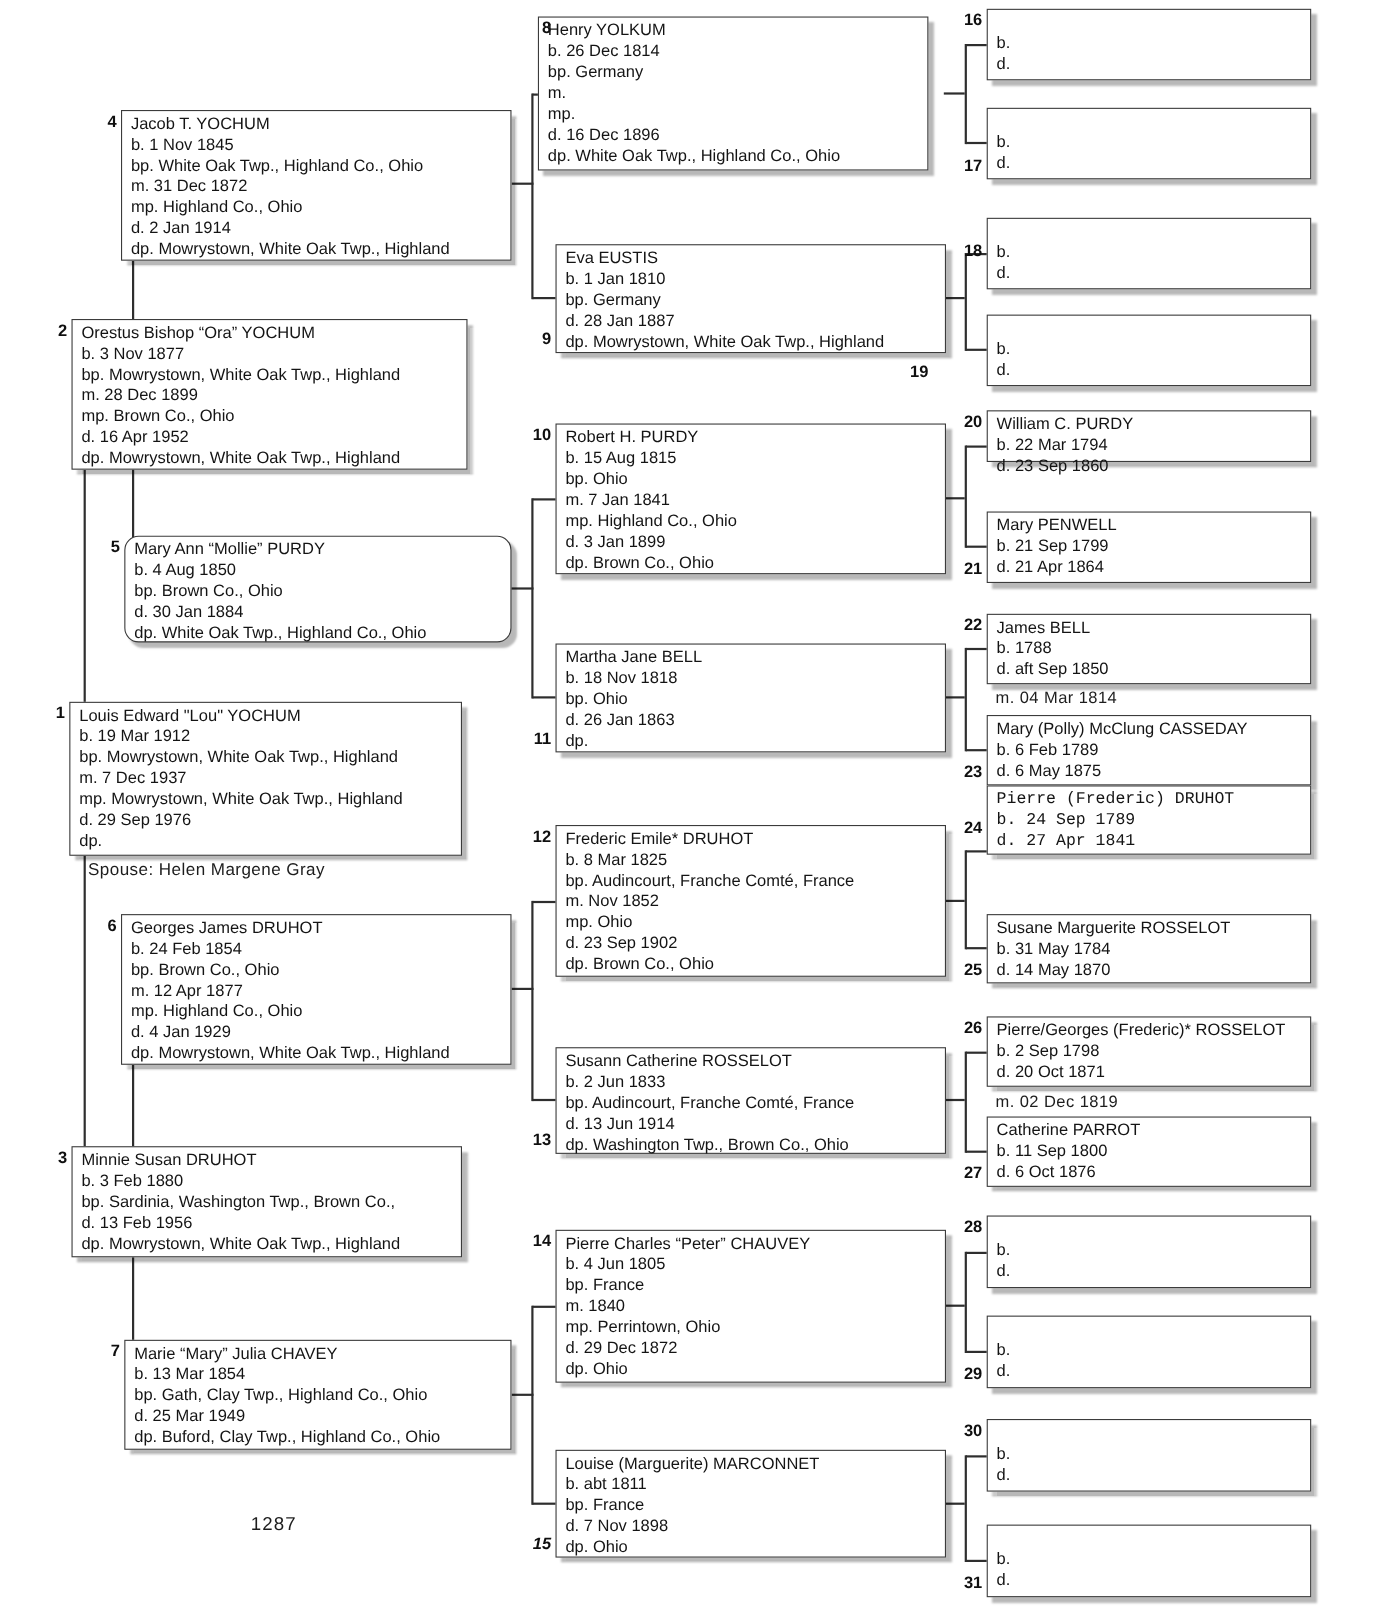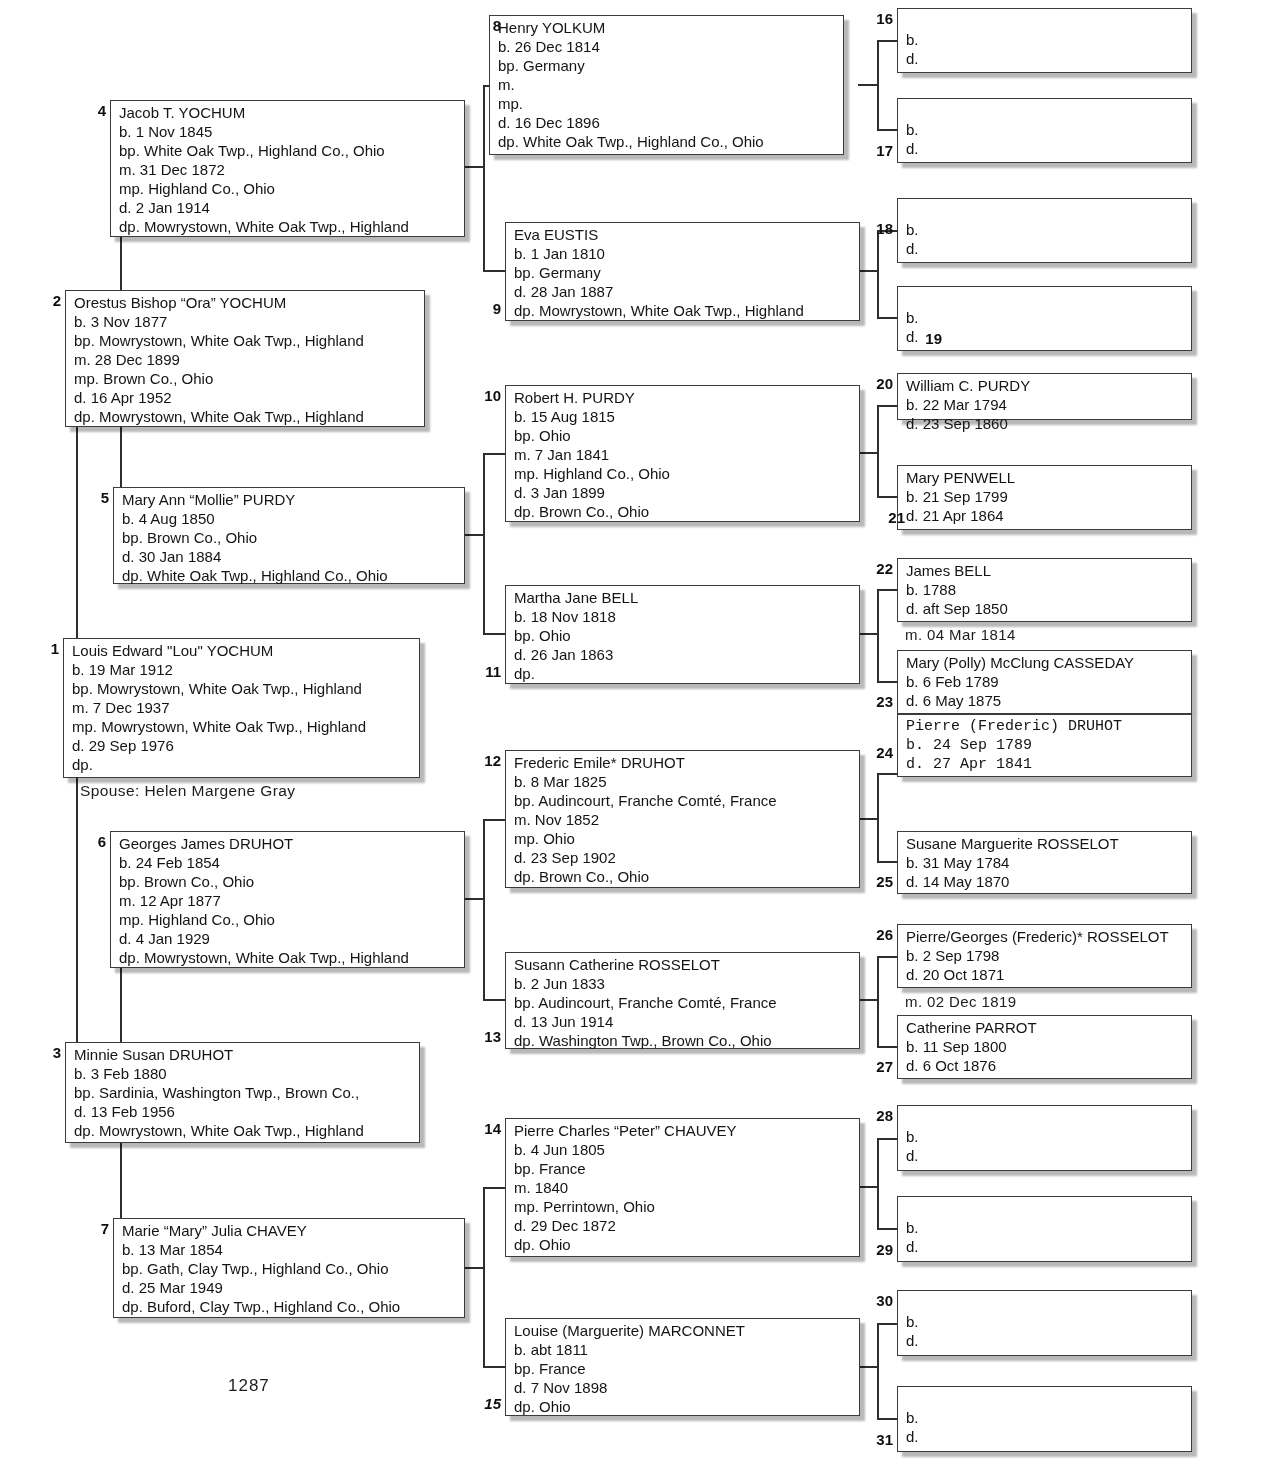--- a/index.html
+++ b/index.html
@@ -120,21 +120,21 @@
     <div class="pbox" style="left: 110px; top: 100px; width: 355px; height: 137px;">
       <div class="pname">Jacob T. YOCHUM</div>
       <div class="pline">b. 1 Nov 1845</div>
       <div class="pline">bp. White Oak Twp., Highland Co., Ohio</div>
       <div class="pline">m. 31 Dec 1872</div>
       <div class="pline">mp. Highland Co., Ohio</div>
       <div class="pline">d. 2 Jan 1914</div>
       <div class="pline">dp. Mowrystown, White Oak Twp., Highland</div>
     </div>
     <div class="pnum" style="left: 78px; top: 102px;">4</div>
-    <div class="pbox" style="left: 113px; top: 487px; width: 352px; height: 97px;">
+    <div class="pbox" style="left: 113px; top: 487px; width: 352px; height: 97px; border-radius: 13px;">
       <div class="pname">Mary Ann “Mollie” PURDY</div>
       <div class="pline">b. 4 Aug 1850</div>
       <div class="pline">bp. Brown Co., Ohio</div>
       <div class="pline">d. 30 Jan 1884</div>
       <div class="pline">dp. White Oak Twp., Highland Co., Ohio</div>
     </div>
     <div class="pnum" style="left: 81px; top: 489px;">5</div>
     <div class="pbox" style="left: 110px; top: 831px; width: 355px; height: 137px;">
       <div class="pname">Georges James DRUHOT</div>
       <div class="pline">b. 24 Feb 1854</div>
@@ -241,33 +241,33 @@
       <div class="pname"></div>
       <div class="pline">b.</div>
       <div class="pline">d.</div>
     </div>
     <div class="pnum" style="left: 865px; top: 200px; margin-top: 20px;">18</div>
     <div class="pbox" style="left: 897px; top: 286px; width: 295px; height: 65px;">
       <div class="pname"></div>
       <div class="pline">b.</div>
       <div class="pline">d.</div>
     </div>
-    <div class="pnum" style="left: 914px; top: 330px;">19</div>
+    <div class="pnum" style="left: 816px; top: 330px;">19</div>
     <div class="pbox" style="left: 897px; top: 373px; width: 295px; height: 47px;">
       <div class="pname">William C. PURDY</div>
       <div class="pline">b. 22 Mar 1794</div>
       <div class="pline">d. 23 Sep 1860</div>
     </div>
     <div class="pnum" style="left: 865px; top: 375px;">20</div>
     <div class="pbox" style="left: 897px; top: 465px; width: 295px; height: 65px;">
       <div class="pname">Mary PENWELL</div>
       <div class="pline">b. 21 Sep 1799</div>
       <div class="pline">d. 21 Apr 1864</div>
     </div>
-    <div class="pnum" style="left: 865px; top: 509px; margin-left: 12px;">21</div>
+    <div class="pnum" style="left: 865px; top: 509px;">21</div>
     <div class="pbox" style="left: 897px; top: 558px; width: 295px; height: 64px;">
       <div class="pname">James BELL</div>
       <div class="pline">b. 1788</div>
       <div class="pline">d. aft Sep 1850</div>
     </div>
     <div class="pnum" style="left: 865px; top: 560px;">22</div>
     <div class="pbox" style="left: 897px; top: 650px; width: 295px; height: 64px;">
       <div class="pname">Mary (Polly) McClung CASSEDAY</div>
       <div class="pline">b. 6 Feb 1789</div>
       <div class="pline">d. 6 May 1875</div>

